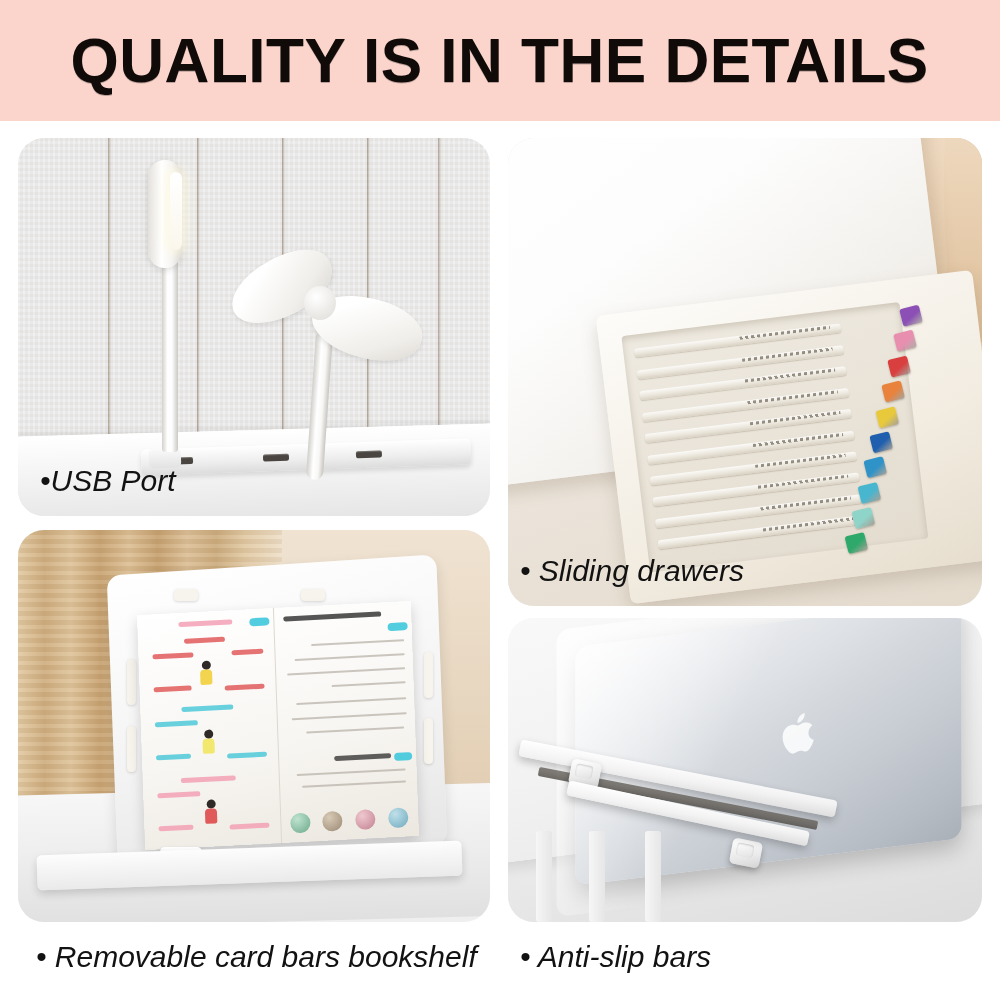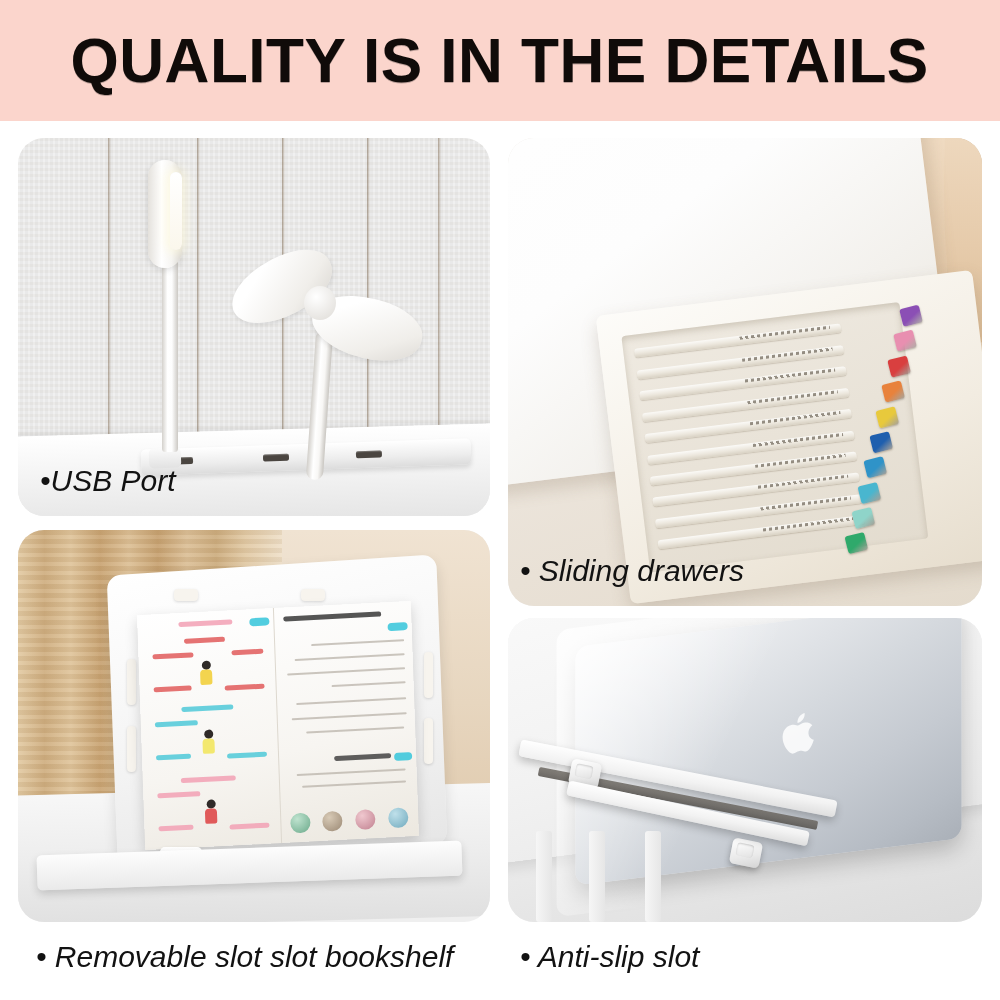--- a/index.html
+++ b/index.html
@@ -467,21 +467,21 @@
         <div class="circ-photo" style="left:54%; bottom:4%; background:radial-gradient(circle at 35% 30%,#f0c8cf,#c0808f);"></div>
         <div class="circ-photo" style="left:78%; bottom:4%; background:radial-gradient(circle at 35% 30%,#bfe0ea,#6fa9bd);"></div>
       </div>
     </div>
 
     <div class="slot-clip" style="left:30%;"></div>
     <div class="slot-clip" style="left:62%;"></div>
     <div class="stand-base"></div>
   </div>
 </div>
-<div class="caption" id="cap-book">• Removable slot slot bookshelf</div>
+<div class="caption" id="cap-book">• Removable card bars bookshelf</div>
 
 <div class="panel" id="panel-laptop">
   <div class="scene">
     <div class="lt-bg"></div>
     <div class="lt-deskpanel"></div>
 
     <div class="laptop">
       <div class="laptop-sheen"></div>
       <svg class="apple-logo" viewBox="0 0 24 28">
         <path d="M16.6 14.8c0-3 2.4-4.4 2.5-4.5-1.4-2-3.5-2.3-4.2-2.3-1.8-.2-3.5 1-4.4 1-.9 0-2.3-1-3.8-1-1.9 0-3.7 1.1-4.7 2.8-2 3.5-.5 8.6 1.4 11.4 1 1.4 2.1 2.9 3.6 2.9 1.4-.1 2-.9 3.7-.9s2.2.9 3.8.9c1.6 0 2.5-1.4 3.5-2.8 1.1-1.6 1.5-3.1 1.6-3.2-.1 0-3-1.2-3-4.3z" fill="#ffffff" opacity=".92"></path>
@@ -493,13 +493,13 @@
     <div class="bar" style="left:2%; top:50%; width:68%; height:17px; transform:rotate(11deg);"></div>
     <div class="stopper" style="left:13%; top:47%; transform:rotate(11deg);"></div>
     <div class="stopper" style="left:47%; top:73%; transform:rotate(11deg);"></div>
     <div class="bar" style="left:12%; top:62%; width:52%; height:15px; transform:rotate(12deg);"></div>
 
     <div class="leg" style="left:6%;"></div>
     <div class="leg" style="left:17%;"></div>
     <div class="leg" style="left:29%;"></div>
   </div>
 </div>
-<div class="caption" id="cap-laptop">• Anti-slip slot</div>
+<div class="caption" id="cap-laptop">• Anti-slip bars</div>
 
 </body></html>

